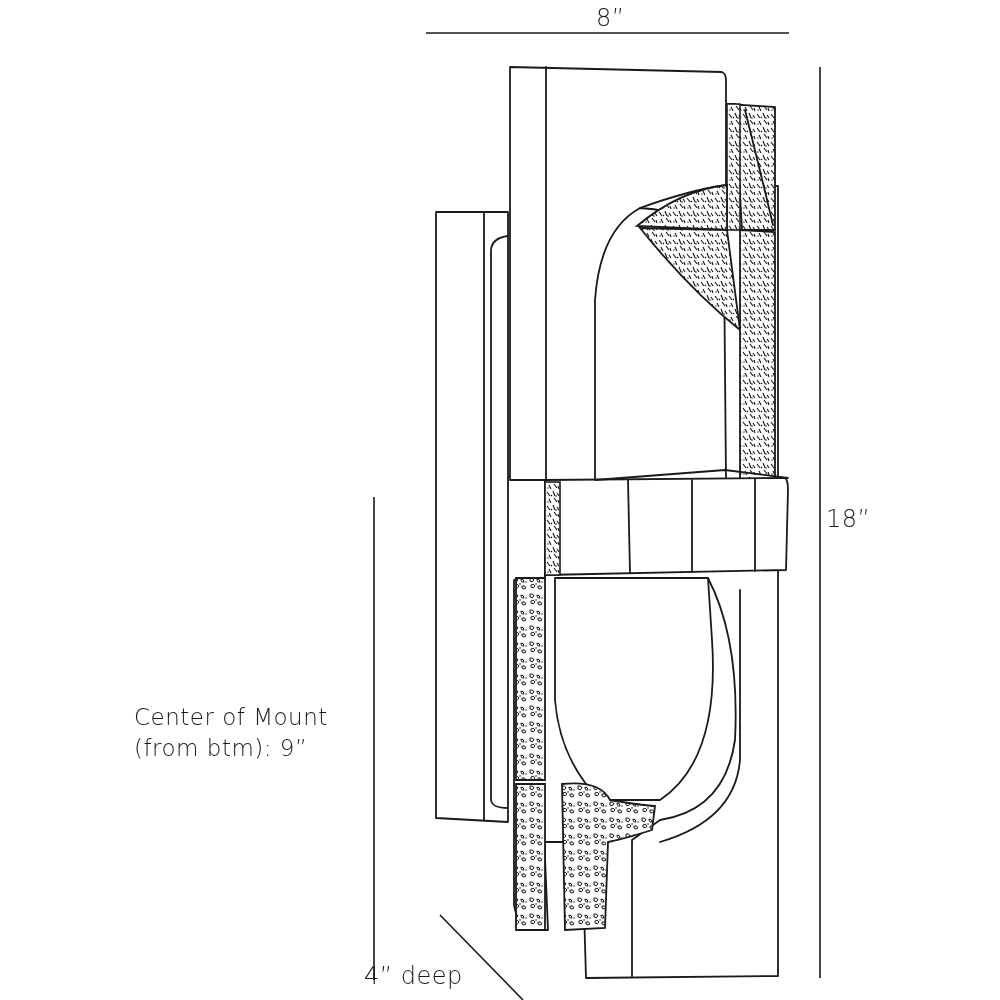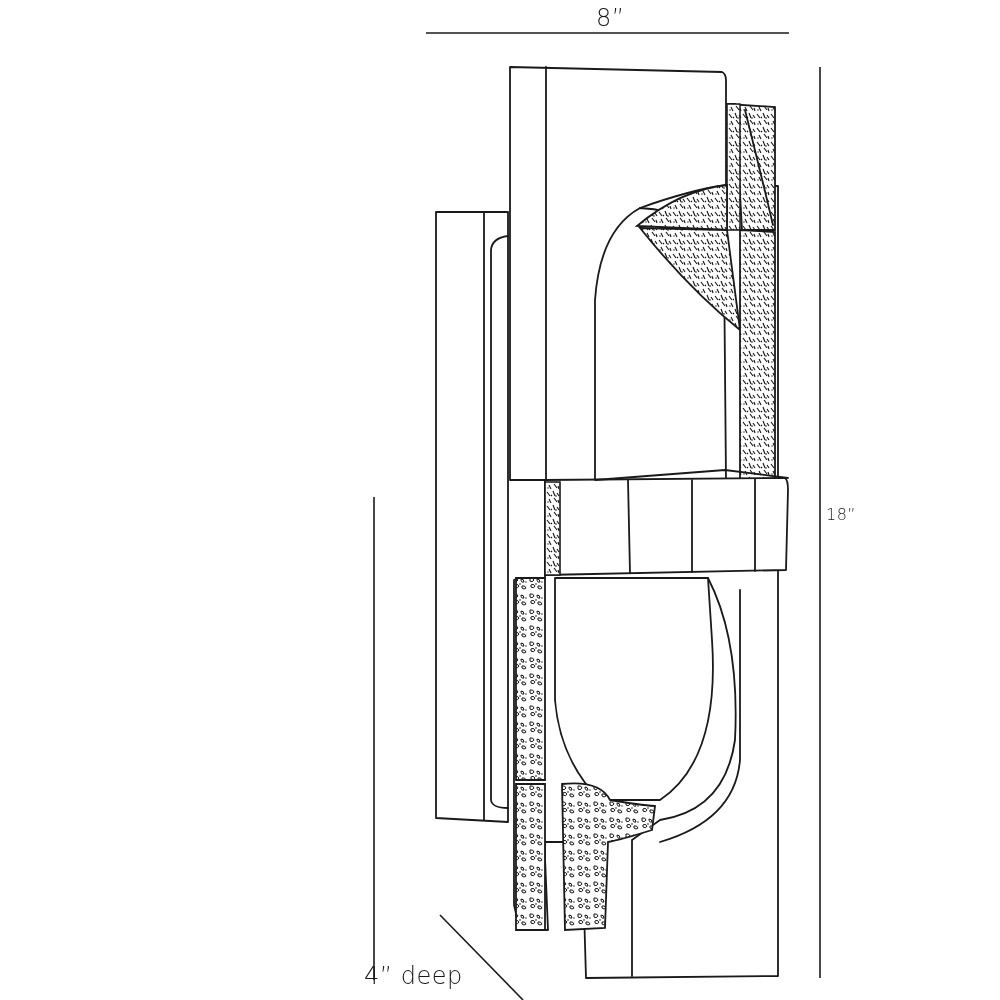--- a/index.html
+++ b/index.html
@@ -1,20 +1,20 @@
 <!DOCTYPE html>
 <html><head>
 <meta charset="utf-8">
 <style>
   html, body { margin:0; padding:0; background:#ffffff; }
   body { width:1000px; height:1000px; position:relative; overflow:hidden; font-family:"DejaVu Sans", sans-serif; }
   #canvas { position:absolute; left:0; top:0; width:1000px; height:1000px; }
   .label { position:absolute; color:#1a1a1a; font-family:"DejaVu Sans", sans-serif; font-weight:300; letter-spacing:0.5px; }
   .lbl-width { left:596px; top:4px; font-size:24px; }
-  .lbl-height { left:826px; top:505px; font-size:16px; }
+  .lbl-height { left:826px; top:505px; font-size:24px; }
   .lbl-mount { left:134px; top:702px; font-size:23px; line-height:31px; }
   .lbl-depth { left:364px; top:962px; font-size:24px; }
   svg .ln { stroke:#1a1a1a; stroke-width:1.8; fill:none; stroke-linejoin:round; stroke-linecap:round; }
   svg .dim { stroke:#1a1a1a; stroke-width:1.6; fill:none; }
   svg .face { fill:#ffffff; stroke:#1a1a1a; stroke-width:1.8; stroke-linejoin:round; }
 </style>
 </head>
 <body>
 
 <div id="canvas">
@@ -81,14 +81,16 @@
     <path d="M516 578 L545 578 L545 780 L516 780 Z" fill="url(#blobs)" stroke="#1a1a1a" stroke-width="1.8"></path>
     <path d="M516 784 L545 784 L545 930 L516 930 Z" fill="url(#blobs)" stroke="#1a1a1a" stroke-width="1.8"></path>
     <path d="M562 784 Q600 780 610 800 Q640 805 655 806 L652 830 Q620 840 608 842 L605 928 L565 930 Z" fill="url(#blobs)" stroke="#1a1a1a" stroke-width="1.8"></path>
   </g>
 </svg>
 </div>
 
 <div class="label lbl-width">8”</div>
 <div class="label lbl-height">18”</div>
 <div class="label lbl-mount">
+  <div>Center of Mount</div>
+  <div>(from btm): 9”</div>
 </div>
 <div class="label lbl-depth">4” deep</div>
 
 </body></html>

